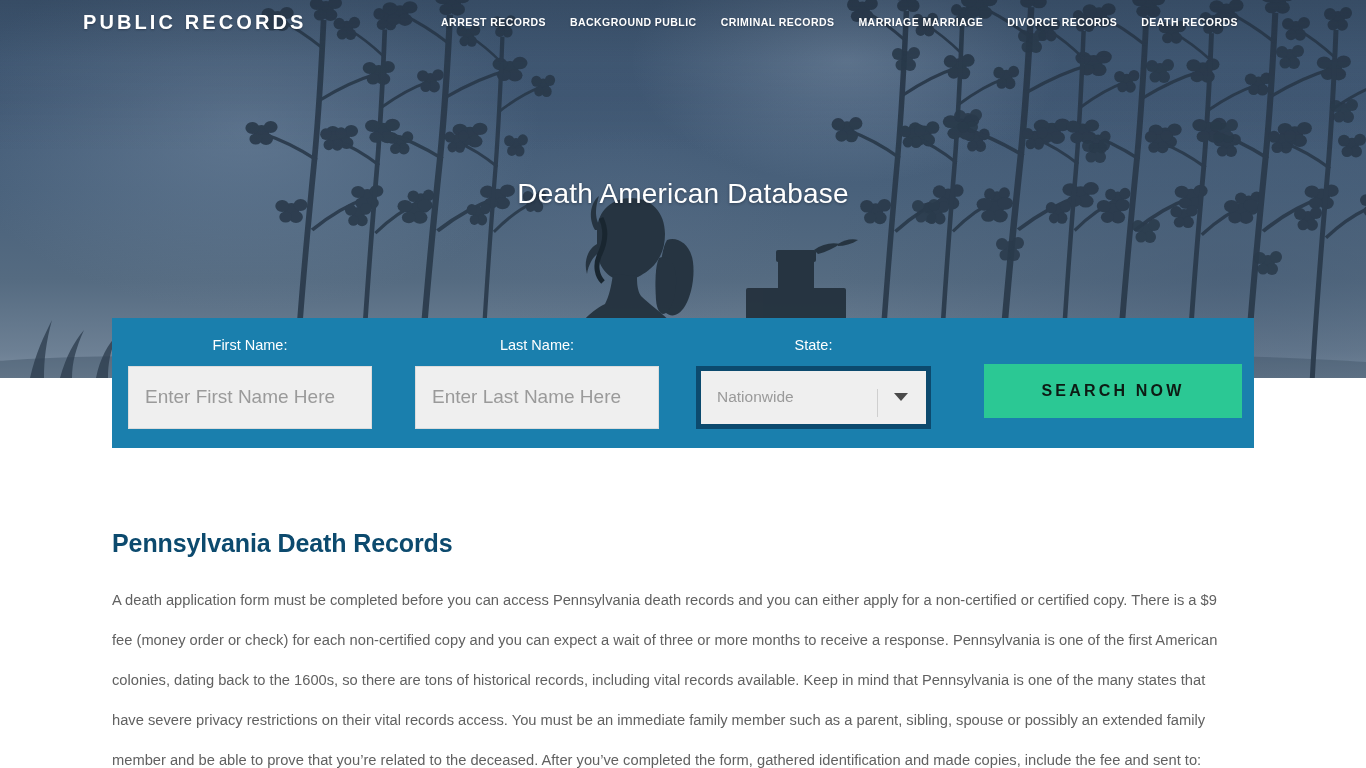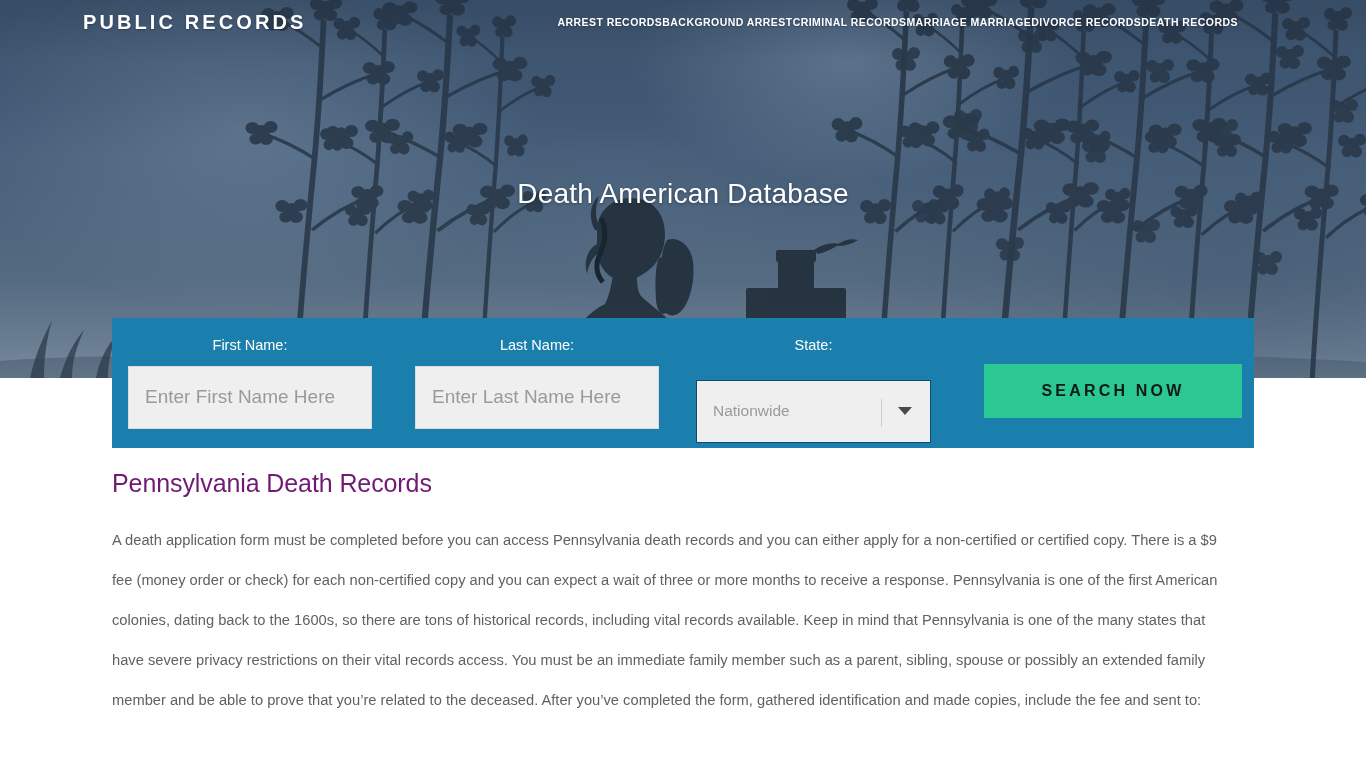--- a/index.html
+++ b/index.html
@@ -85,20 +85,21 @@
     text-decoration: none;
     text-shadow: 0 1px 2px rgba(15,25,40,0.4);
     white-space: nowrap;
   }
 
   .nav {
     margin-left: auto;
     margin-right: 128px;
     display: flex;
     align-items: center;
+    gap: 24px;
     text-align: center;
   }
 
   .nav a {
     color: #ffffff;
     font-size: 10.5px;
     font-weight: 700;
     letter-spacing: 0.45px;
     text-decoration: none;
     white-space: nowrap;
@@ -147,24 +148,24 @@
     padding: 0 16px;
     color: #9a9a9a;
     font-size: 19px;
     font-family: "Liberation Sans", sans-serif;
     width: 100%;
     outline: none;
   }
   .field-input::placeholder { color: #9a9a9a; opacity: 1; }
 
   .select-wrap {
-    margin-top: 27px;
+    margin-top: 13px;
     height: 63px;
     background: #efefef;
-    border: 1px solid #0c4a6e;
+    border: 5px solid #0c4a6e;
     display: flex;
     align-items: center;
     position: relative;
   }
   .select-value {
     padding-left: 16px;
     color: #9a9a9a;
     font-size: 15.5px;
   }
   .select-divider {
@@ -206,24 +207,24 @@
   .content {
     position: absolute;
     top: 448px;
     left: 0;
     width: 1366px;
     padding: 0 112px;
     background: #ffffff;
   }
 
   .content-title {
-    margin-top: 21px;
-    color: #701a75;
+    margin-top: 81px;
+    color: #0c4a6e;
     font-size: 25px;
-    font-weight: 400;
+    font-weight: 700;
     letter-spacing: -0.1px;
   }
 
   .content-para {
     margin-top: 22px;
     max-width: 1124px;
     color: #616161;
     font-size: 14.7px;
     line-height: 40px;
     text-align: left;
@@ -341,21 +342,21 @@
       </g>
     </svg>
   </div>
 
   <div class="hero-vignette"></div>
 
   <div class="topbar">
     <a class="brand" href="#">PUBLIC RECORDS</a>
     <nav class="nav">
       <a href="#">ARREST RECORDS</a>
-      <a href="#">BACKGROUND ARREST</a>
+      <a href="#">BACKGROUND PUBLIC</a>
       <a href="#">CRIMINAL RECORDS</a>
       <a href="#">MARRIAGE MARRIAGE</a>
       <a href="#">DIVORCE RECORDS</a>
       <a href="#">DEATH RECORDS</a>
     </nav>
   </div>
 
   <h1 class="hero-title">Death American Database</h1>
 </div>
 

